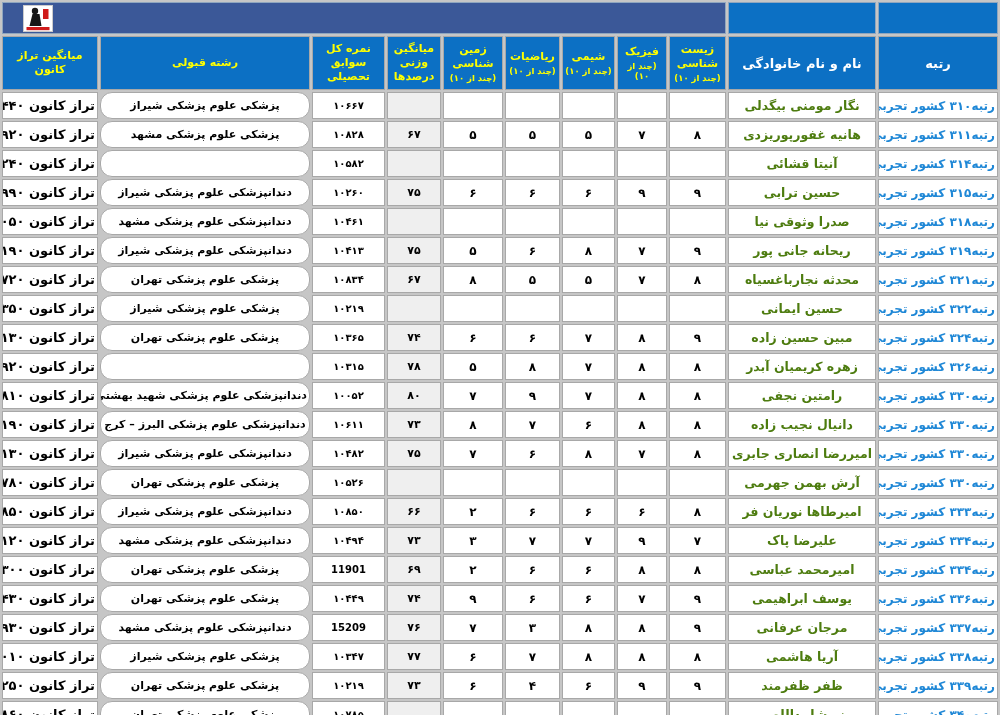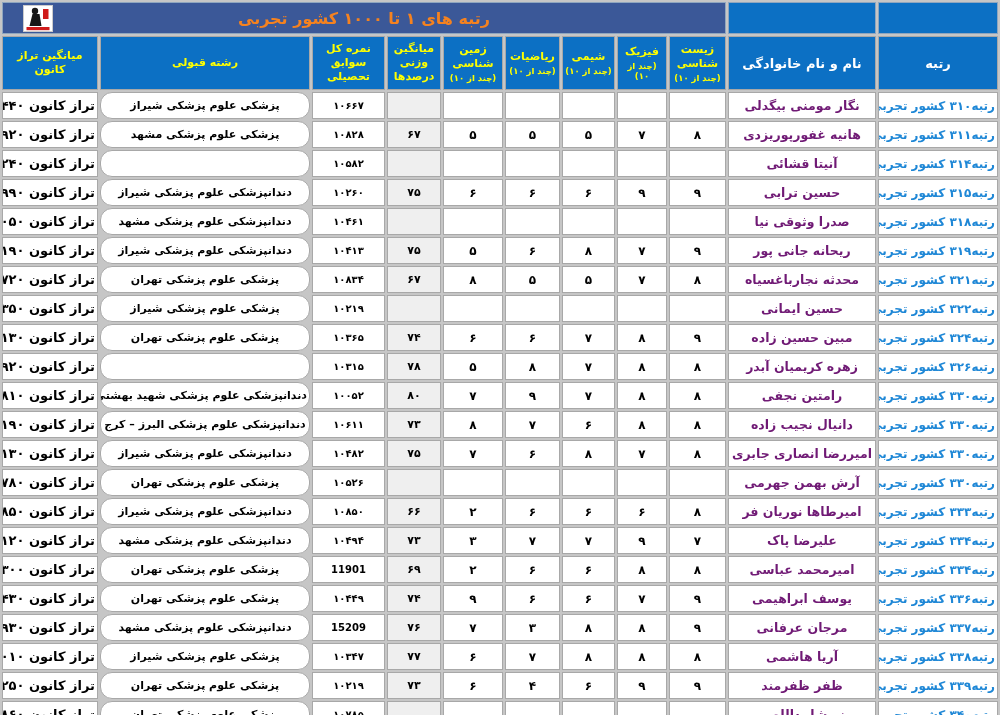--- a/index.html
+++ b/index.html
@@ -38,21 +38,21 @@
     position:absolute; left:20px; top:2px; width:30px; height:27px; display:block;
   }
   
   th { background:#0c70c4; height:52px; font-weight:bold; white-space:normal; }
   .h-white { color:#ffffff; font-size:13px; }
   .h-main  { color:#ffff00; font-size:11px; line-height:1.25; }
   .h-sub   { color:#ffff00; font-size:8.5px; margin-top:3px; }
   
   .body-row td { height:25px; font-weight:bold; }
   td.rank  { color:#1e87d6; font-size:12px; }
-  td.name  { color:#701a75;    font-size:12.5px; }
+  td.name  { color:#4d7c0f;    font-size:12.5px; }
   td.score { color:#000;    font-size:12px; }
   td.avg   { color:#000;    font-size:11px; background:#efefef; }
   td.total { color:#000;    font-size:10px; }
   td.field { color:#000;    font-size:11px;border-radius:12px; }
   td.taraz { color:#000;    font-size:13px;padding-left:48px; }
 </style>
 </head>
 <body>
 
 <div class="page">
@@ -78,21 +78,20 @@
           <span class="logo">
             <svg width="30" height="27" viewBox="0 0 30 27" xmlns="http://www.w3.org/2000/svg">
               <rect width="30" height="27" fill="#ffffff"></rect>
               <rect x="0.5" y="0.5" width="29" height="26" fill="none" stroke="#cccccc"></rect>
               <circle cx="12" cy="6" r="3.2" fill="#171717"></circle>
               <path d="M6.5 21 L9.5 9 L16.5 9 L18.5 21 Z" fill="#171717"></path>
               <rect x="20" y="4" width="5.5" height="10" fill="#cf1b1b"></rect>
               <rect x="3.5" y="22" width="23" height="3.2" fill="#cf1b1b"></rect>
             </svg>
           </span>
-          <span class="title-text">رتبه های ۱ تا ۱۰۰۰ کشور تجربی</span>
         </td>
       </tr>
       <tr>
         <th class="h-white">رتبه</th>
         <th class="h-white">نام و نام خانوادگی</th>
         <th>
           <div class="h-main">زیست شناسی</div>
           <div class="h-sub">(چند از ۱۰)</div>
         </th>
         <th>

